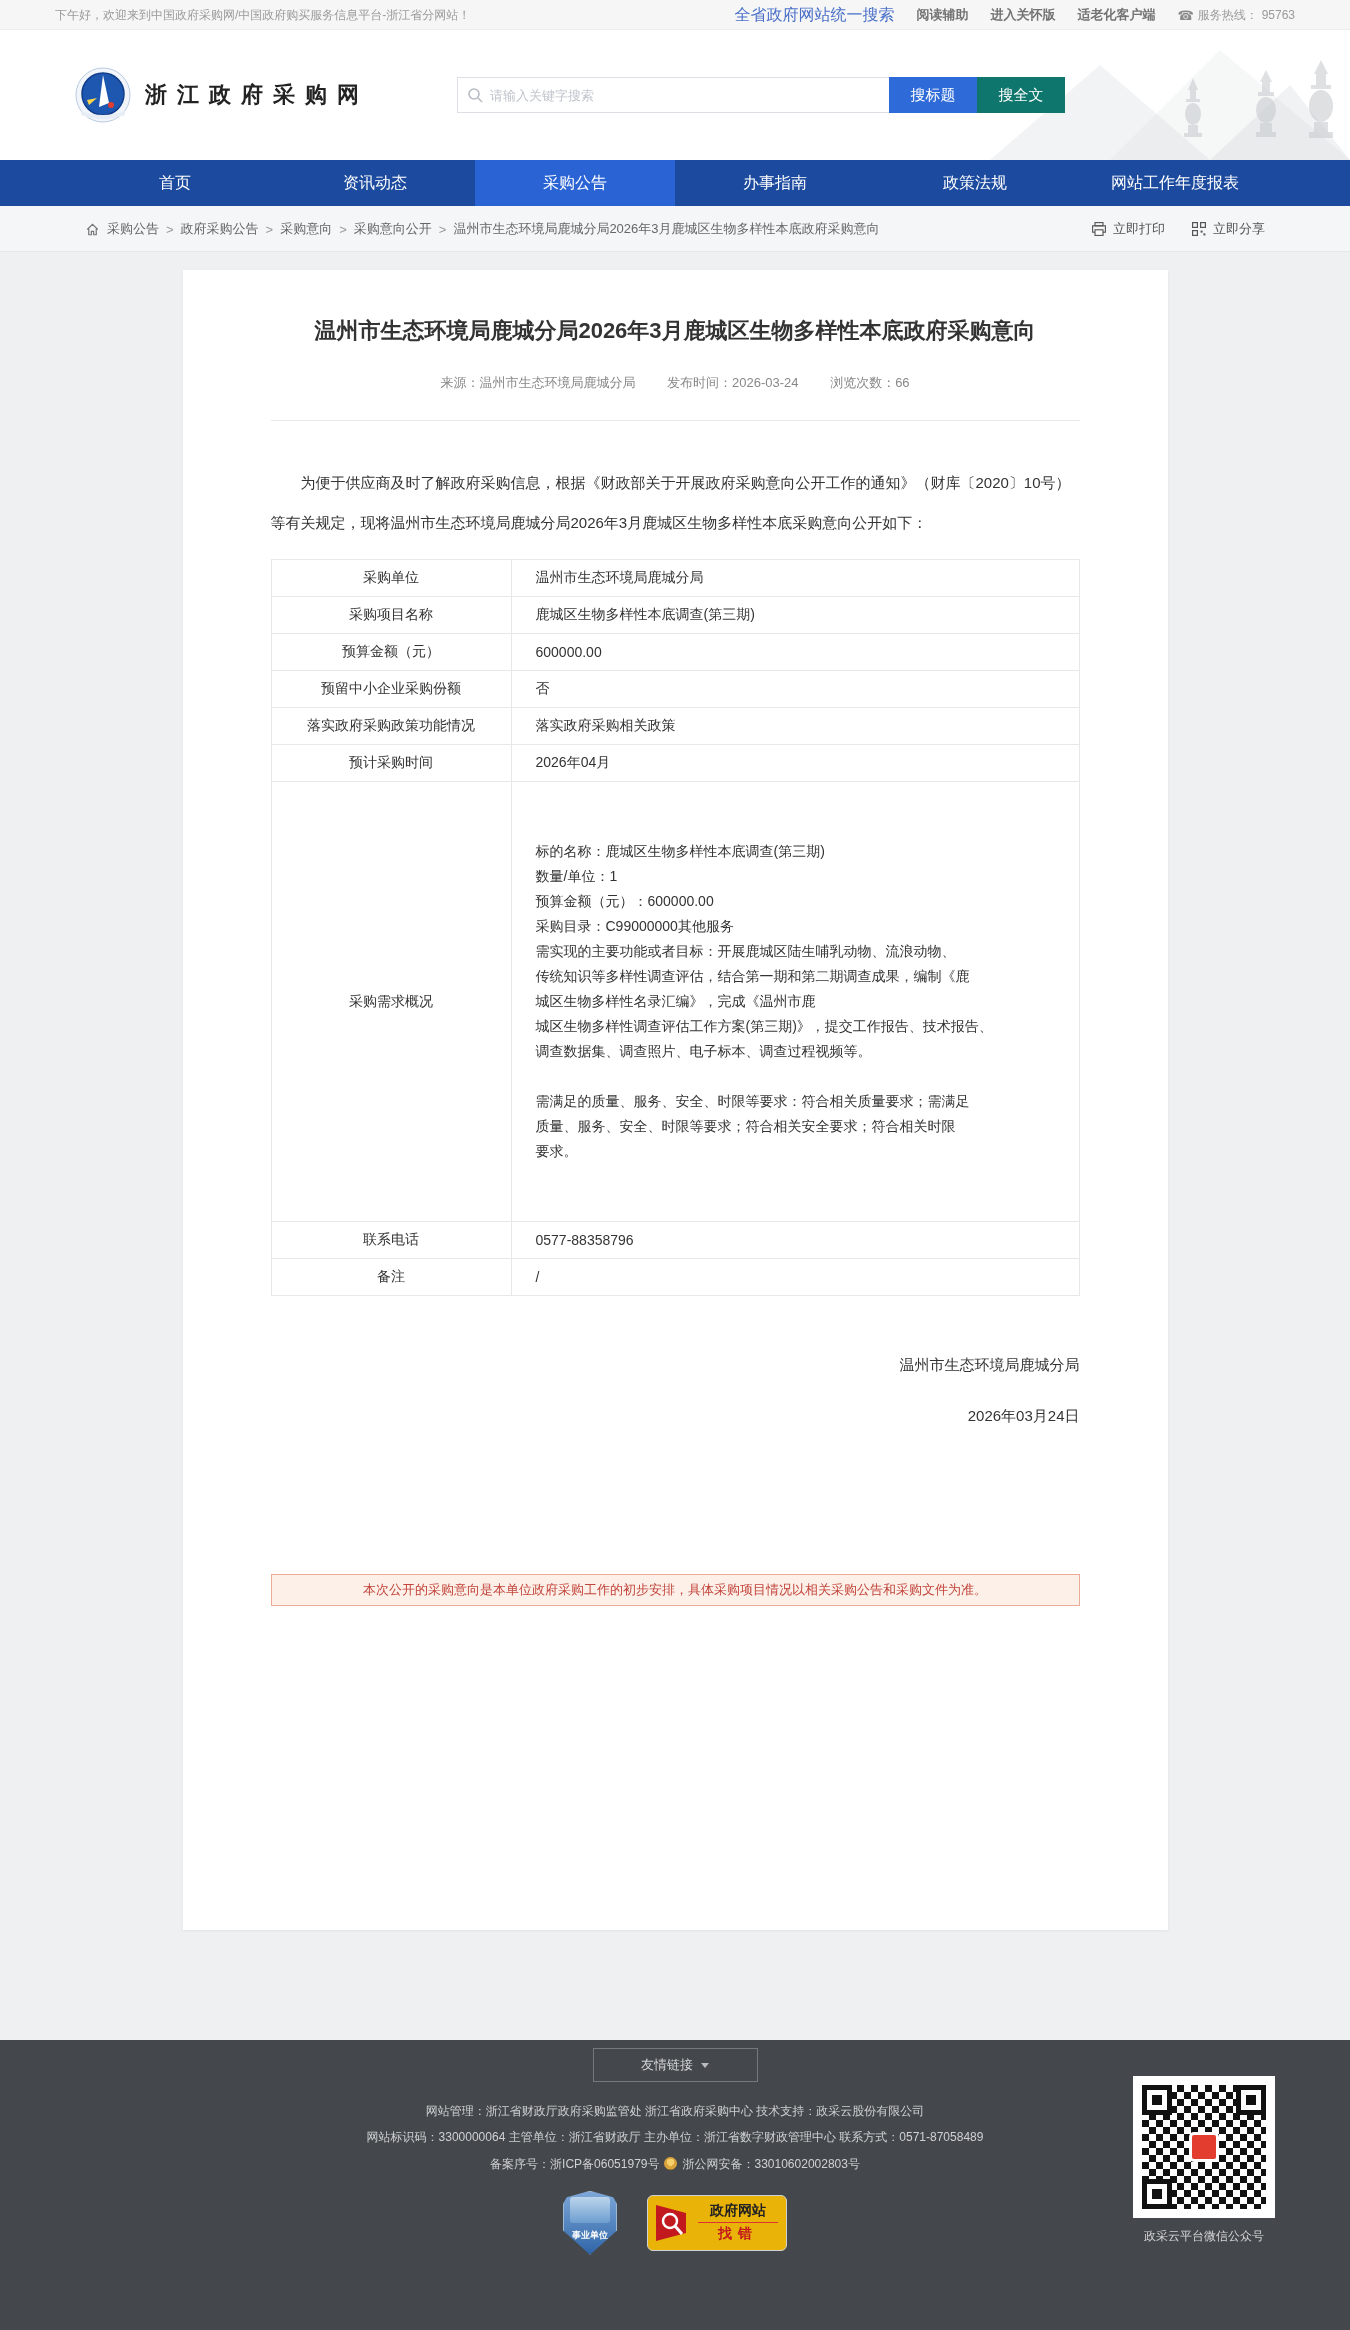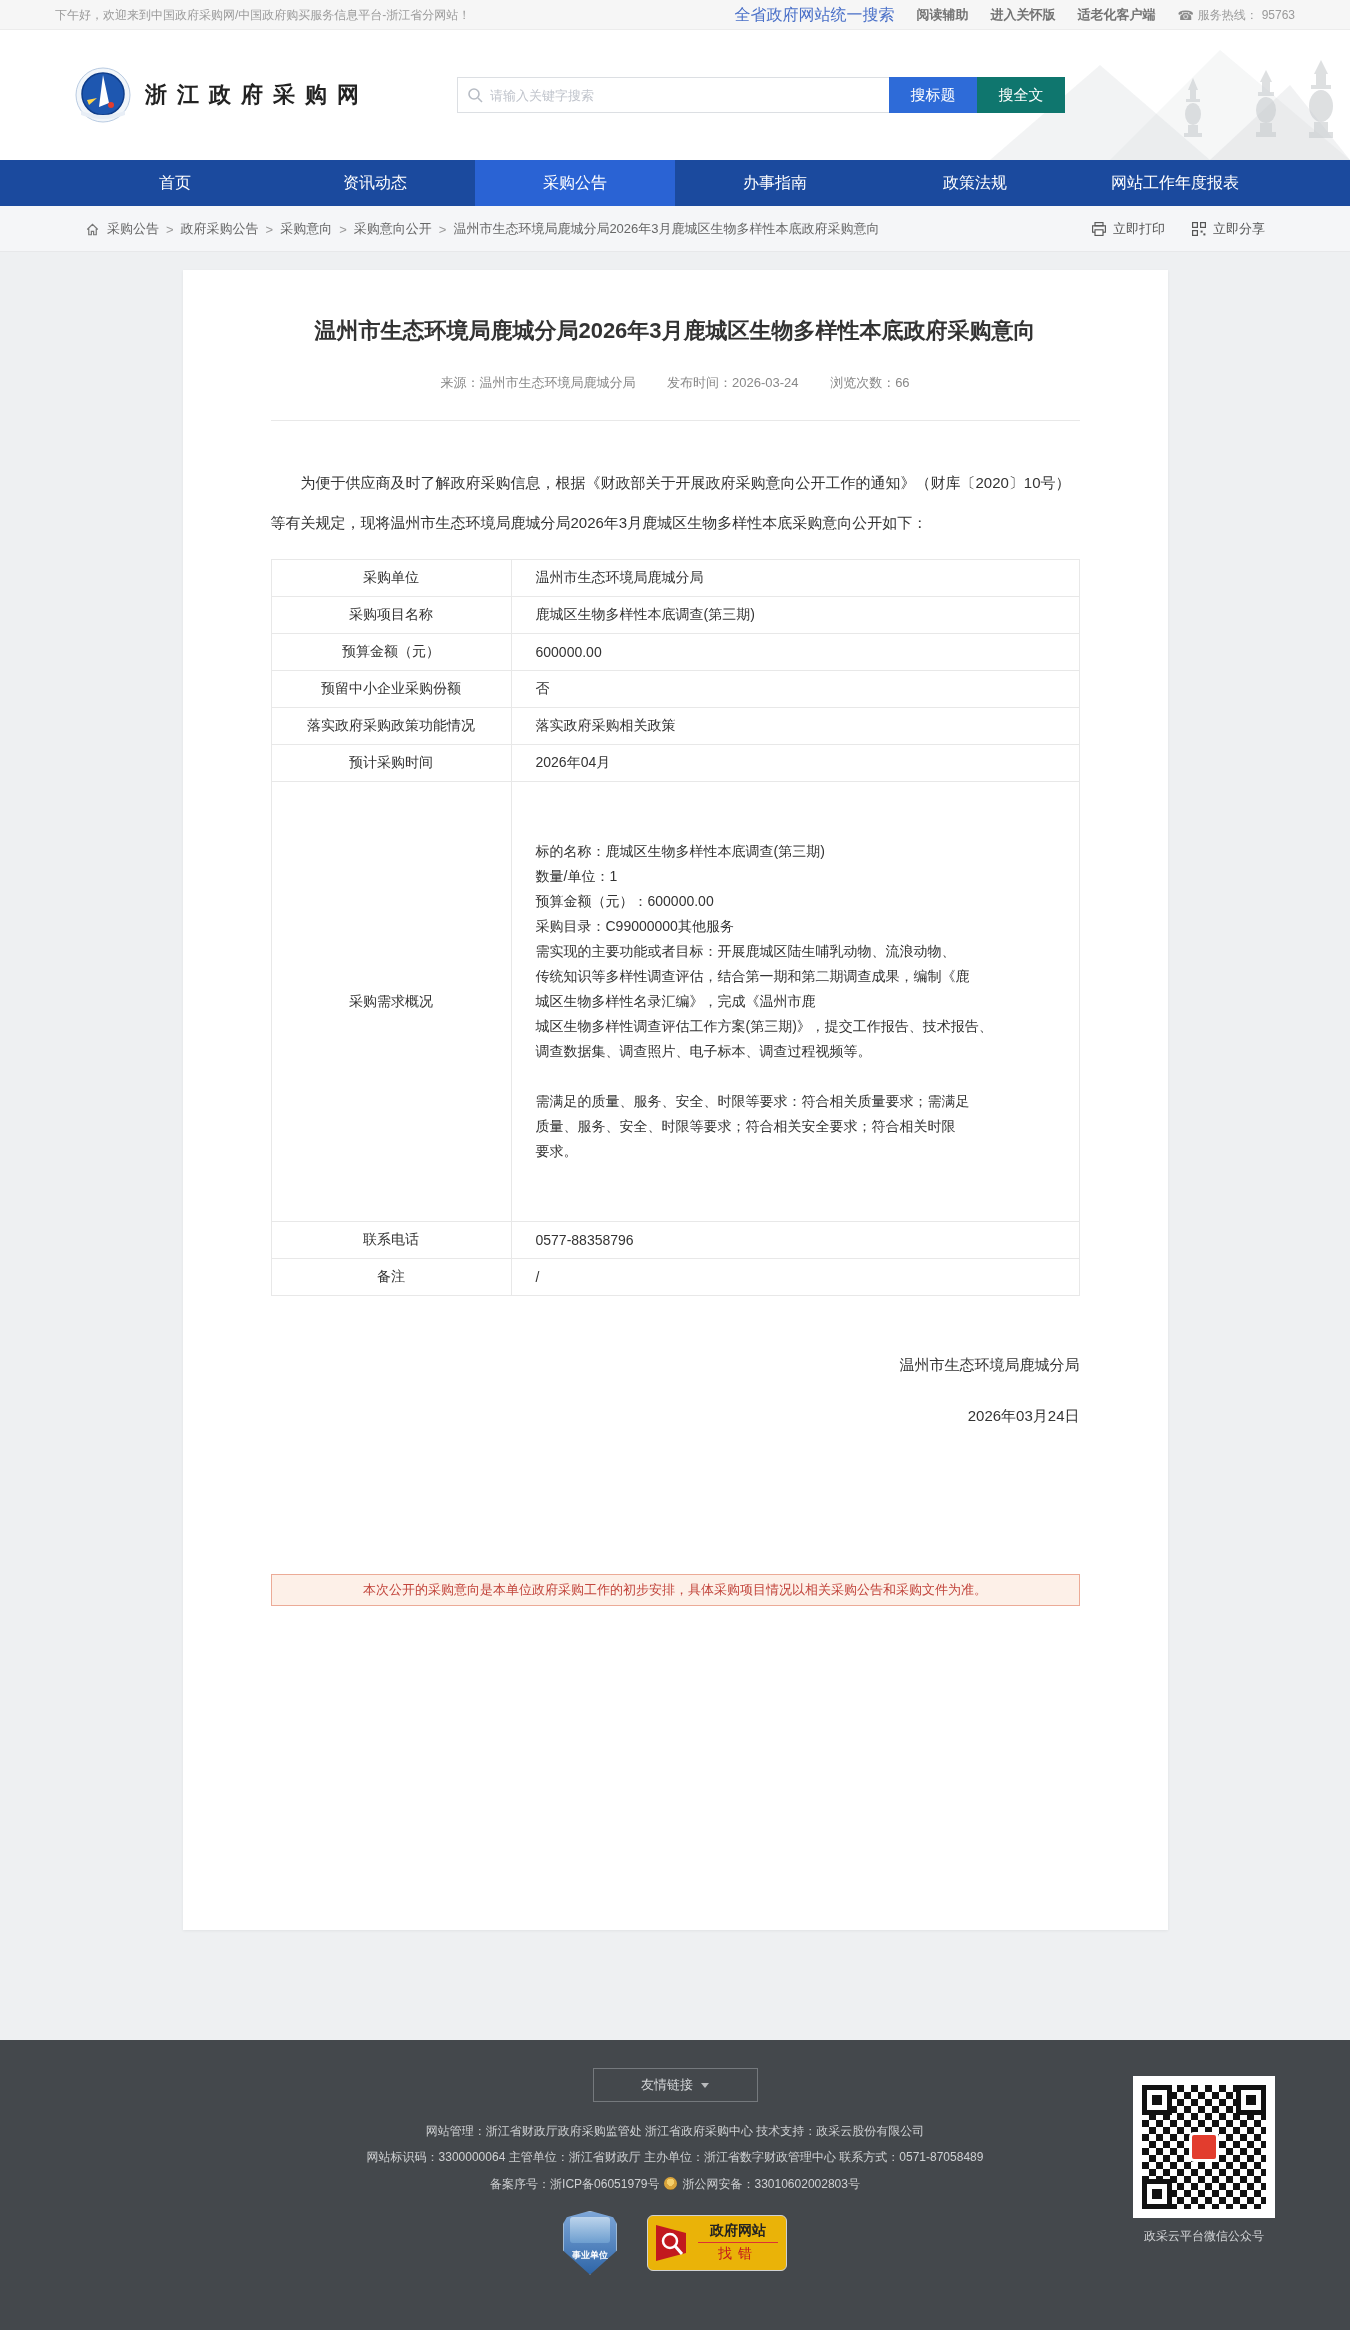--- a/index.html
+++ b/index.html
@@ -62,21 +62,21 @@
   .info-table td.val { padding-left:24px; color:#333; }
   .demand-cell { height:440px; }
   .pre { white-space:pre-line; line-height:25px; }
   
   .signature { margin-top:60px; text-align:right; font-size:15px; color:#333; }
   .signature .sig-date { margin-top:32px; }
   
   .notice-box { margin-top:148px; border:1px solid #ecab97; background:#fdf0e8; color:#c2453c; font-size:13px; text-align:center; padding:6px 10px; }
   
   .footer { background:#44484c; height:290px; }
-  .footer-inner { width:1200px; margin:0 auto; position:relative; padding-top:28px; height:290px; }
+  .footer-inner { width:1200px; margin:0 auto; position:relative; padding-top:8px; height:290px; }
   .links-toggle { width:165px; height:34px; margin:0 auto; border:1px solid #75797d; color:#d3d5d7; font-size:13px; display:flex; align-items:center; justify-content:center; gap:8px; cursor:pointer; }
   .caret-down { width:0; height:0; border-left:4px solid transparent; border-right:4px solid transparent; border-top:5px solid #b9bbbd; }
   .footer-lines { margin-top:16px; text-align:center; font-size:12px; color:#cfd1d3; }
   .footer-line { line-height:26px; }
   .footer-line .inline { display:inline-flex; align-items:center; gap:5px; vertical-align:middle; }
   .seal-dot { width:13px; height:13px; border-radius:50%; background:radial-gradient(circle at 50% 40%, #f5d06b 0 35%, #d9a43b 36% 70%, #b07f22 71%); display:inline-block; }
   .sitemap-link { color:#cfd1d3; cursor:pointer; }
   .qr-block { position:absolute; right:0; top:36px; text-align:center; }
   .qr { width:142px; height:142px; background:#fff; padding:9px; position:relative; }
   .qr-mod { width:100%; height:100%; background:
@@ -88,21 +88,21 @@
   .qr-logo { position:absolute; left:50%; top:50%; transform:translate(-50%,-50%); width:30px; height:30px; background:#e23d2e; border-radius:5px; border:3px solid #fff; }
   .qr-caption { margin-top:10px; font-size:12px; color:#d3d5d7; }
   .badges-row { margin-top:14px; display:flex; justify-content:center; align-items:center; gap:30px; }
   .shield-badge { width:54px; height:64px; background:linear-gradient(#7ea7d8,#2f66a8); clip-path:polygon(50% 0, 93% 10%, 100% 20%, 100% 62%, 50% 100%, 0 62%, 0 20%, 7% 10%); display:flex; flex-direction:column; align-items:center; justify-content:flex-end; padding-bottom:12px; border:1px solid #9db8d4; cursor:pointer; }
   .shield-label { font-size:9px; color:#fff; font-weight:bold; }
   .shield-top { width:40px; height:26px; background:linear-gradient(#bcd4ec,#6d9ecf); border-radius:3px; margin-bottom:6px; }
   .error-badge { width:140px; height:56px; background:#eab308; border:1px solid #cfd1d3; border-radius:6px; display:flex; align-items:center; padding:5px 8px; gap:8px; cursor:pointer; }
   .error-texts { display:flex; flex-direction:column; align-items:center; flex:1; }
   .error-t1 { font-size:14px; font-weight:bold; color:#222; }
   .error-sep { width:100%; border-bottom:1px solid #d33; margin:2px 0; }
-  .error-t2 { font-size:14px; font-weight:normal; color:#c2191e; letter-spacing:6px; }
+  .error-t2 { font-size:14px; font-weight:bold; color:#c2191e; letter-spacing:6px; }
   svg.icon { display:block; }
 </style>
 </head>
 <body>
 
 <div class="topbar">
   <div class="topbar-inner">
     <span>下午好，欢迎来到中国政府采购网/中国政府购买服务信息平台-浙江省分网站！</span>
     <div class="topbar-links">
       <span class="topbar-link">全省政府网站统一搜索</span>

